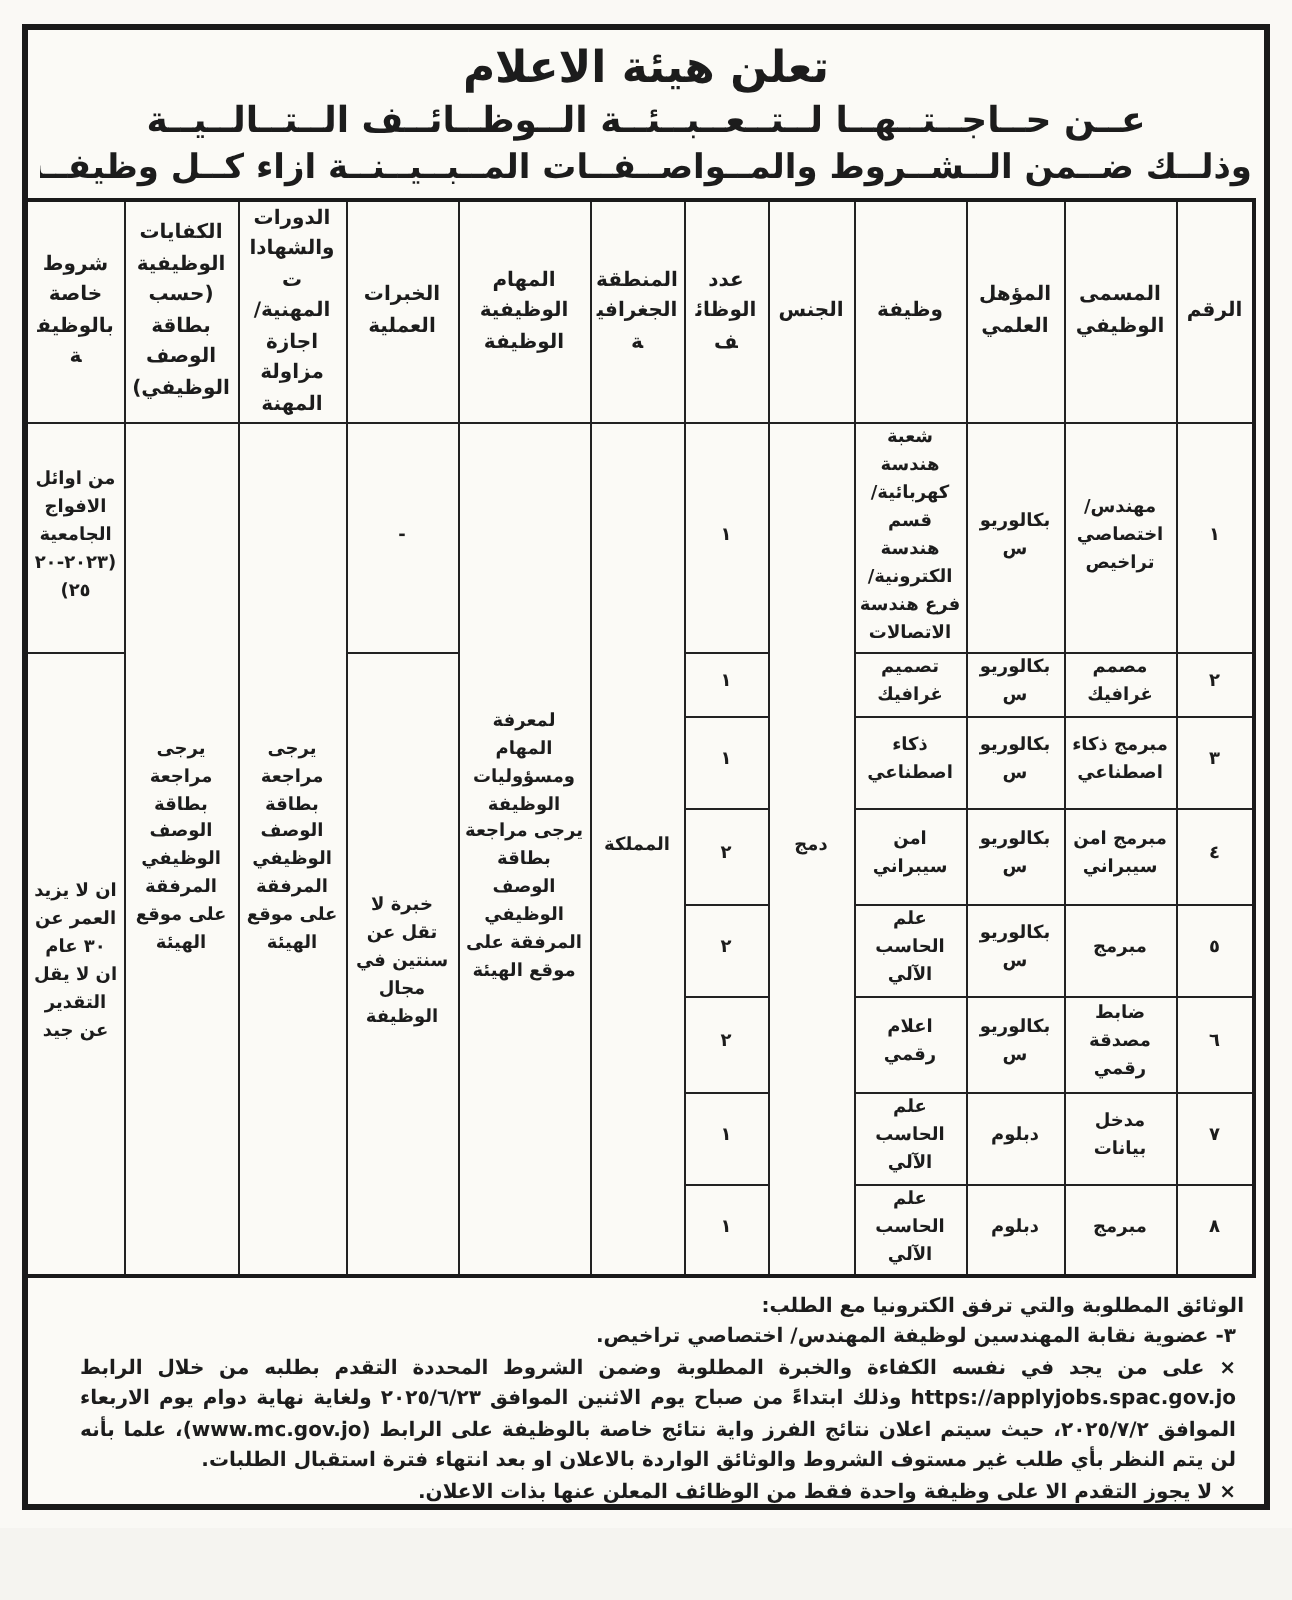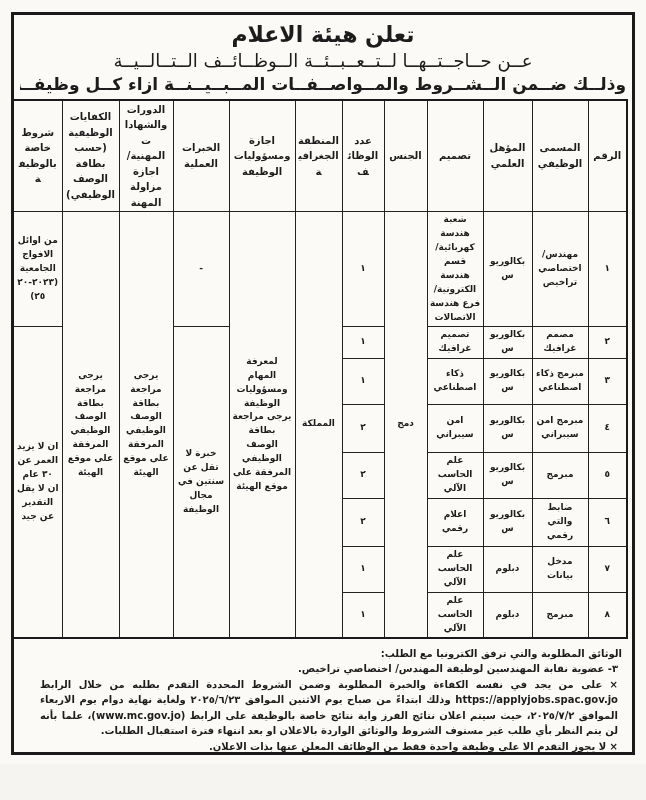--- a/index.html
+++ b/index.html
@@ -16,21 +16,21 @@
     position:absolute;left:11px;top:12px;right:11px;bottom:9px;
     border:3px solid #1a1a1a;
     background:#fbfaf6;
     padding:4px 4px 0 4px;
     box-sizing:border-box;
     overflow:hidden;
   }
   
   .title-block{text-align:center;padding:2px 2px 3px 2px;}
   .t1{font-size:22px;font-weight:bold;line-height:1.25;}
-  .t2{font-size:18px;font-weight:normal;line-height:1.35;white-space:nowrap;overflow:hidden;}
+  .t2{font-size:18px;font-weight:bold;line-height:1.35;white-space:nowrap;overflow:hidden;}
   .t3{font-size:17px;font-weight:bold;line-height:1.35;white-space:nowrap;overflow:hidden;}
   
   table.jobs{
     width:100%;
     border-collapse:collapse;
     table-layout:fixed;
     border:2px solid #1a1a1a;
   }
   table.jobs th,table.jobs td{
     border:1.5px solid #222;
@@ -89,25 +89,25 @@
         <col style="width:54px">
           <col style="width:57px">
           <col style="width:49px">
       </colgroup>
 
       <tbody>
           <tr class="hdr">
         <th>الرقم</th>
         <th>المسمى الوظيفي</th>
         <th>المؤهل العلمي</th>
-        <th>تصميم</th>
+        <th>وظيفة</th>
         <th>الجنس</th>
         <th>عدد الوظائف</th>
         <th>المنطقة الجغرافية</th>
-        <th>اجازة ومسؤوليات الوظيفة</th>
+        <th>المهام الوظيفية الوظيفة</th>
         <th>الخبرات العملية</th>
         <th>الدورات والشهادات المهنية/ اجازة مزاولة المهنة</th>
         <th>الكفايات الوظيفية (حسب بطاقة الوصف الوظيفي)</th>
         <th>شروط خاصة بالوظيفة</th>
       </tr>
 
       <tr class="r1">
         <td class="num">١</td>
         <td>مهندس/ اختصاصي تراخيص</td>
         <td>بكالوريوس</td>
@@ -151,21 +151,21 @@
       <tr class="r5">
         <td class="num">٥</td>
         <td>مبرمج</td>
         <td>بكالوريوس</td>
         <td>علم الحاسب الآلي</td>
         <td class="num">٢</td>
       </tr>
 
       <tr class="r6">
         <td class="num">٦</td>
-        <td>ضابط والتي رقمي</td>
+        <td>ضابط مصدقة رقمي</td>
         <td>بكالوريوس</td>
         <td>اعلام رقمي</td>
         <td class="num">٢</td>
       </tr>
 
       <tr class="r7">
         <td class="num">٧</td>
         <td>مدخل بيانات</td>
         <td>دبلوم</td>
         <td>علم الحاسب الآلي</td>

